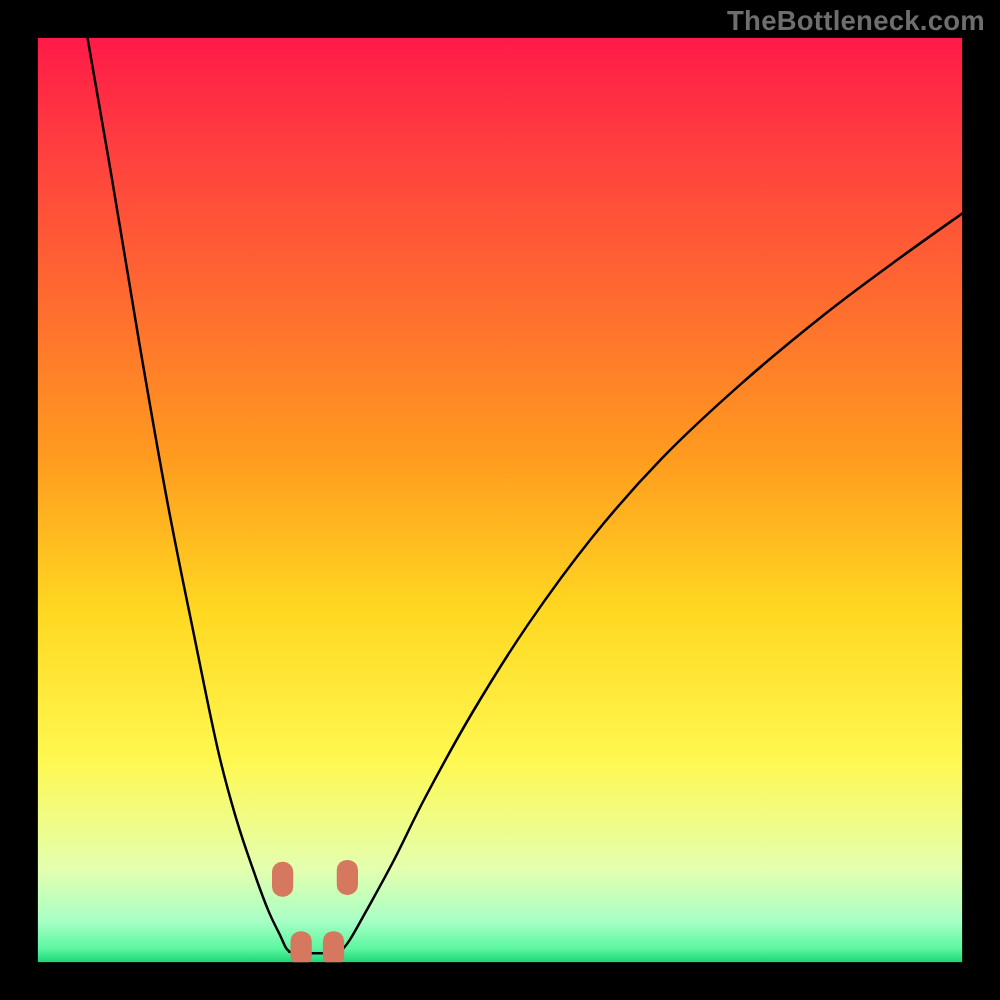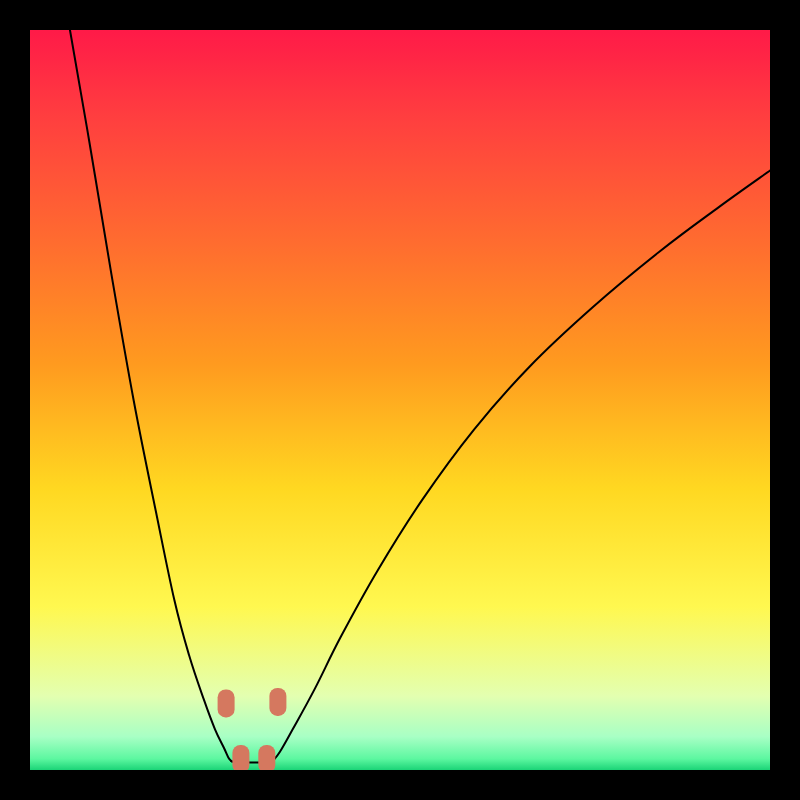--- a/index.html
+++ b/index.html
@@ -44,20 +44,21 @@
     stroke-linejoin: round;
   }
   .bump {
     fill: #d5785f;
   }
 </style>
 </head>
 <body>
 
 <div class="stage">
+  <div class="watermark">TheBottleneck.com</div>
   <div class="plot-area">
     <svg viewBox="0 0 740 740">
       <defs>
         <linearGradient id="heat" x1="0" y1="0" x2="0" y2="1">
             <stop offset="0.00%" stop-color="#ff1a48"></stop>
             <stop offset="12.00%" stop-color="#ff3f3f"></stop>
             <stop offset="28.00%" stop-color="#ff6a30"></stop>
             <stop offset="45.00%" stop-color="#ff9a1f"></stop>
             <stop offset="62.00%" stop-color="#ffd821"></stop>
             <stop offset="78.00%" stop-color="#fff850"></stop>

